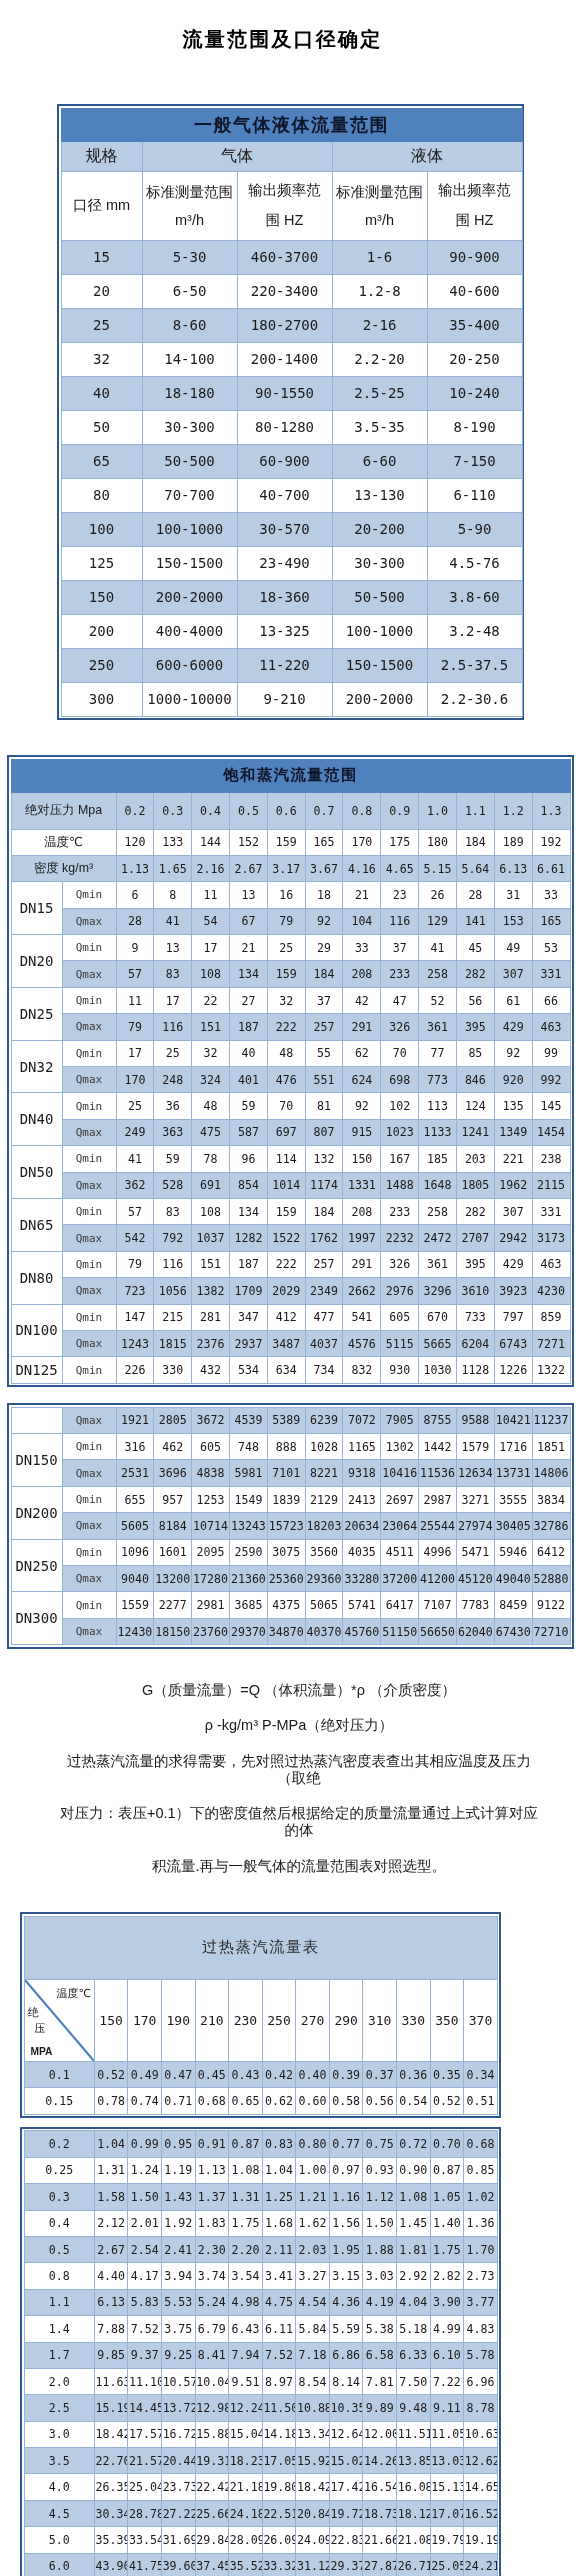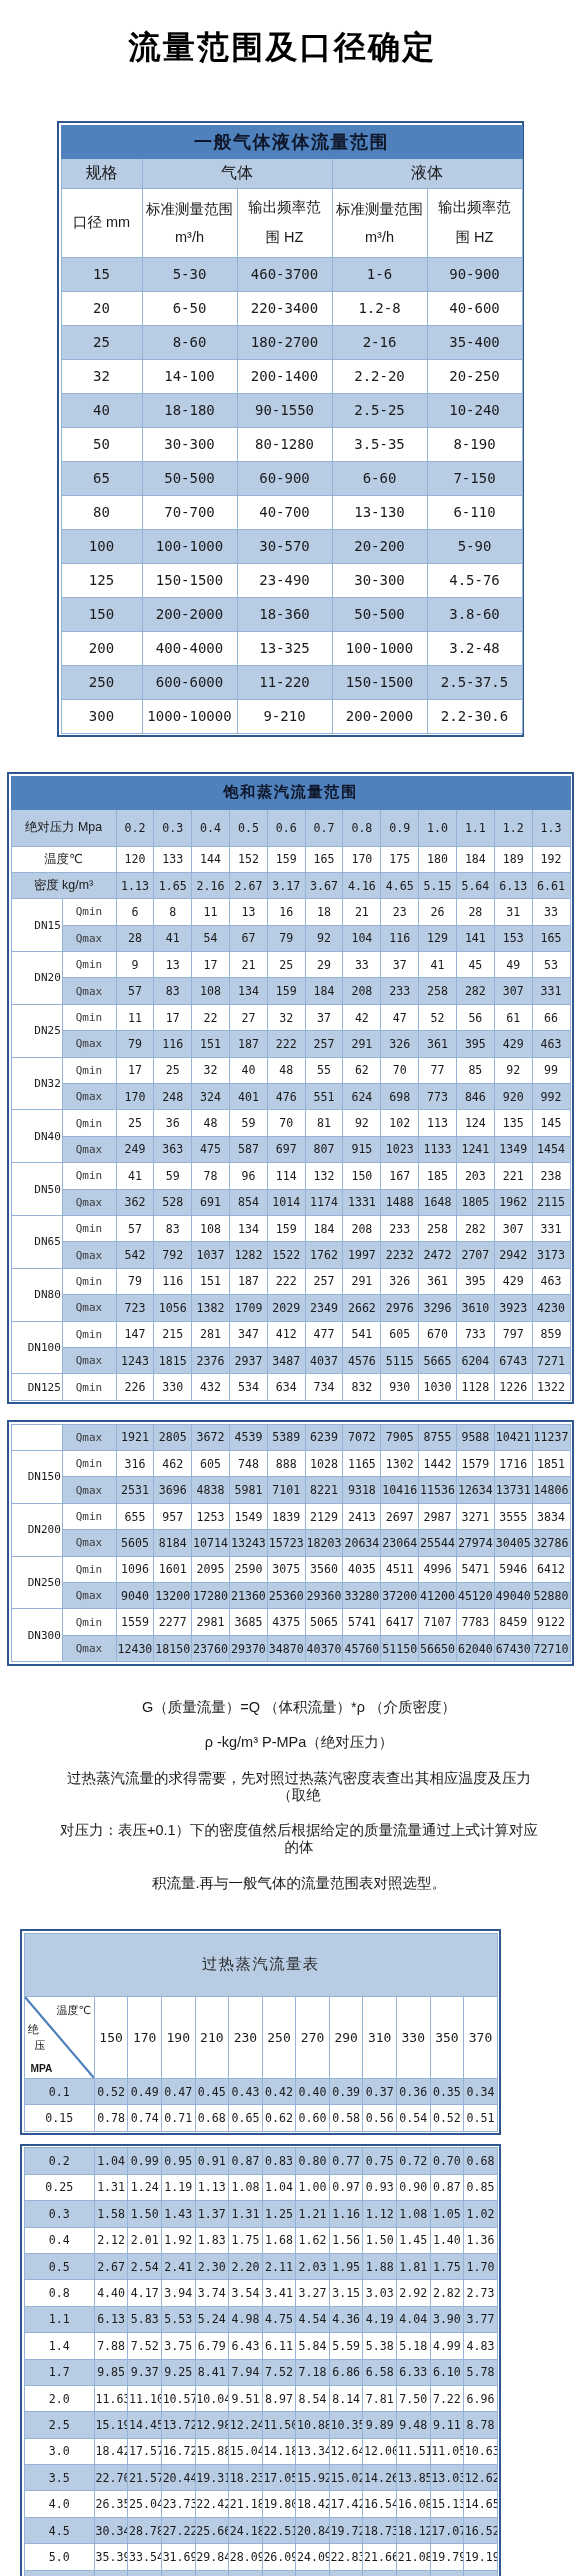--- a/index.html
+++ b/index.html
@@ -6,21 +6,21 @@
     --head:#4f81bd; --row:#b8cce4; --line:#95b3d7; --outer:#2e5690; --ink:#1a1a1a;
   }
   html,body{margin:0;padding:0;}
   body{
     width:581px; background:#ffffff; color:var(--ink);
     font-family:"Liberation Sans","DejaVu Sans",sans-serif;
   }
   .page{width:581px; min-height:2576px;}
   h1{
     margin:0; padding:26px 16px 0 0; text-align:center;
-    font-size:32px; font-weight:bold; letter-spacing:2.2px; color:#000;
+    font-size:20px; font-weight:bold; letter-spacing:2.2px; color:#000;
   }
   .num{font-family:"DejaVu Sans Mono","Liberation Mono",monospace;}
   .box{
     border:2.9px solid var(--outer); padding:1.5px; background:#fff; box-sizing:border-box;
   }
   table{border-collapse:collapse; table-layout:fixed; width:100%;}
   td,th{
     border:0.7px solid var(--line); text-align:center; vertical-align:middle;
     padding:0 0.7px; overflow:hidden; font-weight:normal;
   }
@@ -35,21 +35,21 @@
   #t1 .ghdr td{font-size:16px; height:29px;}
   #t1 .subhdr td{font-size:14.5px; height:68px;}
   #t1 .subhdr .u{display:block; margin-top:10.2px;}
   #t1 td.v{font-size:14px; height:33px;}
   
   .t2box{width:567px; margin:35px auto 0 auto;}
   .t2box td{font-size:11.6px; height:25.4px;}
   .t2box .t-title td{font-size:15.3px; height:32px; letter-spacing:1.5px;}
   .t2box th.lbl{font-size:12.4px;}
   .t2box tr.prs td{height:36px;}
-  .t2box td.dn{font-size:11px; background:#fff;text-align:right;}
+  .t2box td.dn{font-size:14px; background:#fff;}
   .t2box td.q{font-size:11px; color:#3a3a3a;}
   .t2b{margin-top:16px;}
   
   .notes{margin-top:33px;text-align:center;}
   .notes p{font-size:14.5px; line-height:1.15; margin:0 40px 19px 57px;}
   
   .t3box{width:481px; margin:38px auto 0 20.3px;}
   .t3box td{font-size:11.6px; height:25.4px;}
   #t3a .t-title td{
     background:var(--row); color:#2a2a2a; font-weight:normal;

